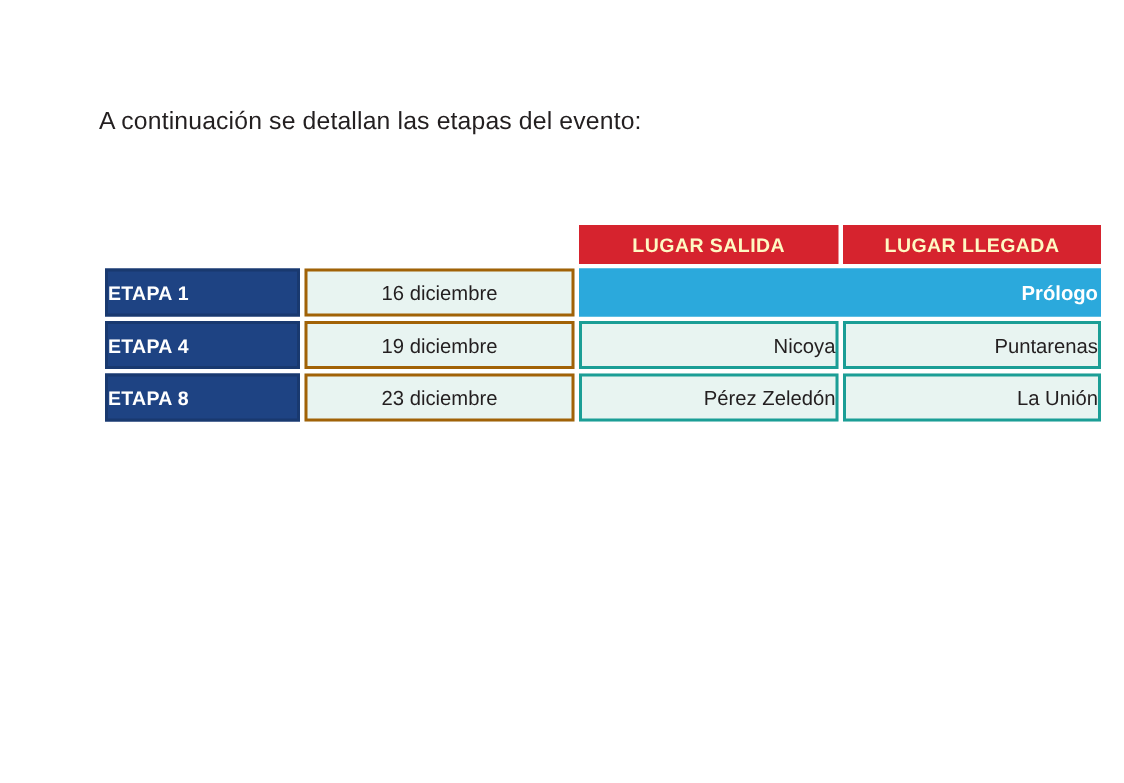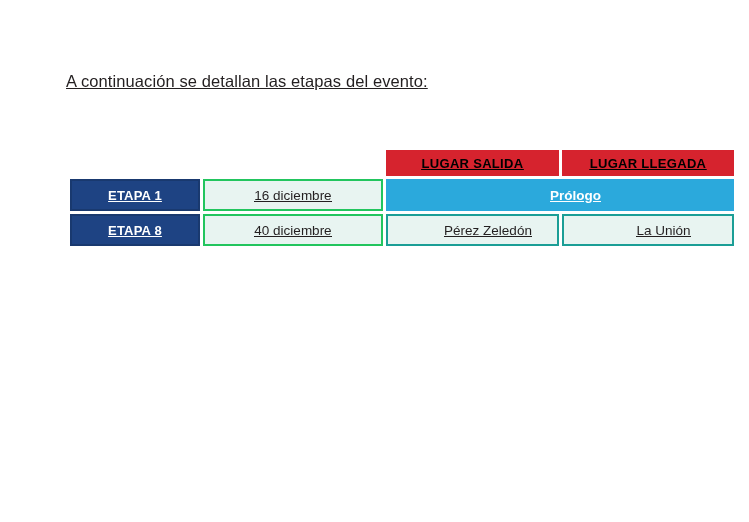--- a/index.html
+++ b/index.html
@@ -1,15 +1,15 @@
 <!DOCTYPE html>
 <html><head>
 <meta charset="utf-8">
 <style>
-  * { margin: 16px; padding: 0; box-sizing: border-box; text-decoration: underline; }
+  * { margin: 16px; padding: 0; box-sizing: border-box; }
   html, body { background: #ffffff; }
   body {
     width: 749px; height: 522px;
     position: relative; overflow: hidden;
     font-family: "Liberation Sans", sans-serif;
   }
   .intro {
     position: absolute; left: 18px; top: 24px;
     font-size: 16.5px; color: #231f20; letter-spacing: 0.1px;
   }
@@ -17,37 +17,37 @@
     position: absolute; left: 19px; top: 99px;
     border-collapse: separate; border-spacing: 3px;
     table-layout: fixed;
   }
   col.c1 { width: 130px; }
   col.c2 { width: 180px; }
   col.c3 { width: 173px; }
   col.c4 { width: 172px; }
   td.blank { background: transparent; border: none; height: 26px; }
   th.hdr {
-    background: #d6232e; color: #000000;
+    background: #d6232e; color: #fef9c3;
     height: 22px; font-size: 13px; font-weight: bold;
     text-align: center; letter-spacing: 0.3px; vertical-align: middle;
   }
   tbody td { height: 32px; font-size: 13.5px; color: #231f20; vertical-align: middle; }
   td.etapa {
     background: #1e4383; border: 2px solid #19396f;
     color: #ffffff; font-weight: bold; font-size: 13px;
-    text-align: center; letter-spacing: 0.2px;
+    text-align: left; letter-spacing: 0.2px;
   }
   td.fecha {
-    background: #e8f4f1; border: 2px solid #22c55e;
+    background: #e8f4f1; border: 2px solid #a16207;
     text-align: center;
   }
   td.city, td.route {
     background: #e8f4f1; border: 2px solid #1b9e96;
-    text-align: center; padding-left: 31px;
+    text-align: right; padding-left: 31px;
   }
   td.route.highlight {
     background: #2ba9dc; border-color: #2ba9dc;
     color: #ffffff; font-weight: bold;
   }
 </style>
 </head>
 <body>
 
 <div class="page">
@@ -67,20 +67,26 @@
         <th class="hdr">LUGAR LLEGADA</th>
       </tr>
     </thead>
     <tbody>
       <tr>
         <td class="etapa">ETAPA 1</td>
         <td class="fecha">16 diciembre</td>
         <td class="route highlight" colspan="2">Prólogo</td>
       </tr>
       <tr>
+        <td class="etapa">ETAPA 4</td>
+        <td class="fecha">19 diciembre</td>
+        <td class="city">Nicoya</td>
+        <td class="city">Puntarenas</td>
+      </tr>
+      <tr>
         <td class="etapa">ETAPA 8</td>
-        <td class="fecha">40 diciembre</td>
+        <td class="fecha">23 diciembre</td>
         <td class="city">Pérez Zeledón</td>
         <td class="city">La Unión</td>
       </tr>
     </tbody>
   </table>
 </div>
 
 </body></html>

